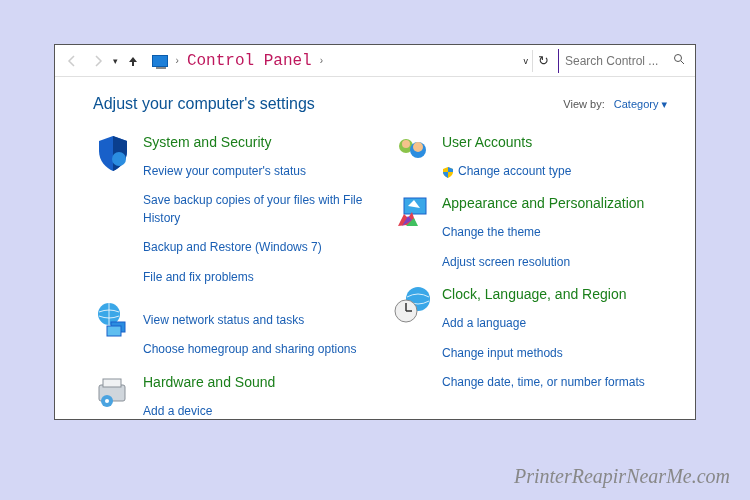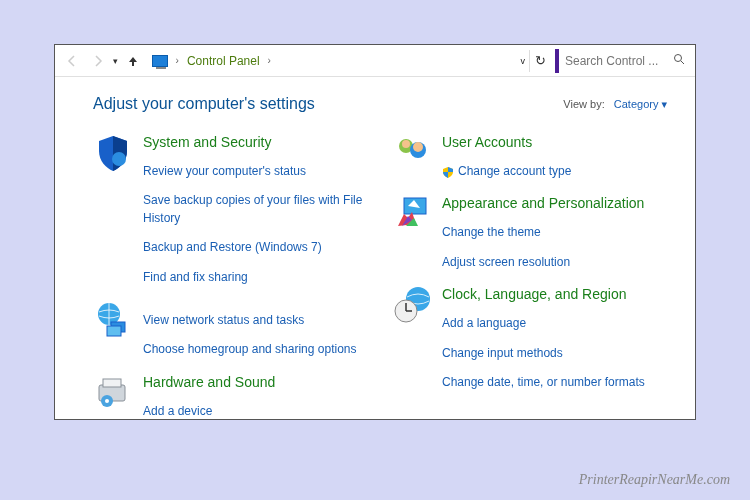--- a/index.html
+++ b/index.html
@@ -4,41 +4,41 @@
 <style>
 * { margin: 0; padding: 0; box-sizing: border-box; font-family: "Segoe UI", Tahoma, sans-serif; }
 body { background: #d4d7f5; width: 750px; height: 500px; position: relative; }
 .frame { position: absolute; top: 44px; left: 54px; width: 642px; height: 376px; border: 1px solid #555; background: #fff; overflow: hidden; }
 .navbar { display: flex; align-items: center; height: 32px; border-bottom: 1px solid #e0e0e0; padding: 0 6px; gap: 4px; }
 .nav-btn { width: 22px; height: 22px; display: flex; align-items: center; justify-content: center; color: #bbb; font-size: 14px; }
 .nav-btn.active { color: #333; }
 .addr { flex: 1; display: flex; align-items: center; gap: 6px; padding: 0 4px; }
 .cp-icon { width: 16px; height: 12px; background: #1e7fd8; border: 1px solid #0a5cad; position: relative; }
 .cp-icon::after { content: ""; position: absolute; bottom: -3px; left: 3px; width: 10px; height: 2px; background: #888; }
-.addr-text { font-size: 12px; color: #4d7c0f; }
+.addr-text { font-size: 16px; color: #be185d; font-family: Liberation Mono, monospace; }
 .chev { color: #666; font-size: 10px; padding: 0 2px; }
 .refresh { width: 22px; height: 22px; display: flex; align-items: center; justify-content: center; font-size: 13px; color: #333; border-left: 1px solid #ddd; }
 .search { width: 130px; height: 24px; border: none; font-size: 12px; padding: 0 18px 0 6px; color: #777; outline: none; }
-.search-wrap { position: relative; border-left: 4px solid #4c1d95; }
+.search-wrap { position: relative; border-left: 1px solid #4c1d95; }
 .search-icon { position: absolute; right: 4px; top: 4px; font-size: 12px; color: #555; }
 .body-area { padding: 18px 28px 24px 38px; height: calc(100% - 32px); overflow: hidden; }
 .header-row { display: flex; justify-content: space-between; align-items: center; margin-bottom: 20px; }
 .page-title { color: #0b5394; font-size: 16px; font-weight: 400; }
 .viewby { font-size: 11px; color: #555; }
 .viewby .cat { color: #1a5fb4; margin-left: 6px; text-align: right; }
 .cols { display: flex; gap: 24px; }
 .col { flex: 1; }
 .category { display: flex; gap: 10px; margin-bottom: 14px; justify-content: space-between; }
 .cat-icon { width: 40px; height: 40px; flex-shrink: 0; }
 .cat-body { flex: 1; }
 .cat-title { color: #1a7f1a; font-size: 14px; font-weight: 400; line-height: 1.2; margin-bottom: 2px; }
 .cat-link { display: block; color: #1a5fb4; font-size: 12px; line-height: 1.45; text-decoration: none; margin-top: 12px; }
 .cat-link.withicon { display: flex; align-items: center; gap: 4px; }
 .shield-mini { width: 12px; height: 12px; }
-.watermark { position: absolute; bottom: 12px; right: 20px; color: #888; font-size: 14px; font-family: Georgia, serif; font-style: italic; text-align: right; }
+.watermark { position: absolute; bottom: 12px; right: 20px; color: #888; font-size: 20px; font-family: Georgia, serif; font-style: italic; text-align: right; }
 .dd { font-size: 9px; color: #333; }
 </style>
 </head>
 <body>
 
 <div class="frame">
   <div class="navbar">
     <div class="nav-btn">
       <svg width="14" height="14" viewBox="0 0 14 14">
           <path d="M9 2 L4 7 L9 12" stroke="#ccc" stroke-width="1.5" fill="none"></path>
@@ -92,21 +92,21 @@
                 <path d="M20 3 L34 8 L34 18 C34 28 27 35 20 38 C13 35 6 28 6 18 L6 8 Z" fill="#1860c9"></path>
                 <path d="M20 3 L34 8 L34 18 C34 28 27 35 20 38 L20 3 Z" fill="#0a3f8f"></path>
                 <circle cx="26" cy="26" r="7" fill="#2b8de0"></circle>
               </svg>
           </div>
           <div class="cat-body">
             <a class="cat-title">System and Security</a>
             <a class="cat-link">Review your computer's status</a>
             <a class="cat-link">Save backup copies of your files with File History</a>
             <a class="cat-link">Backup and Restore (Windows 7)</a>
-            <a class="cat-link">Find and fix sharing</a>
+            <a class="cat-link">File and fix problems</a>
           </div>
         </div>
 
         <div class="category">
           <div class="cat-icon">
             <svg viewBox="0 0 40 40">
                 <circle cx="16" cy="14" r="11" fill="#3aa7e8"></circle>
                 <path d="M6 12 Q16 8 26 12 M6 16 Q16 20 26 16 M16 3 L16 25" stroke="#fff" stroke-width="0.8" fill="none"></path>
                 <rect x="18" y="22" width="14" height="10" fill="#2b8de0" stroke="#1860c9"></rect>
                 <rect x="14" y="26" width="14" height="10" fill="#5fbef0" stroke="#1860c9"></rect>

